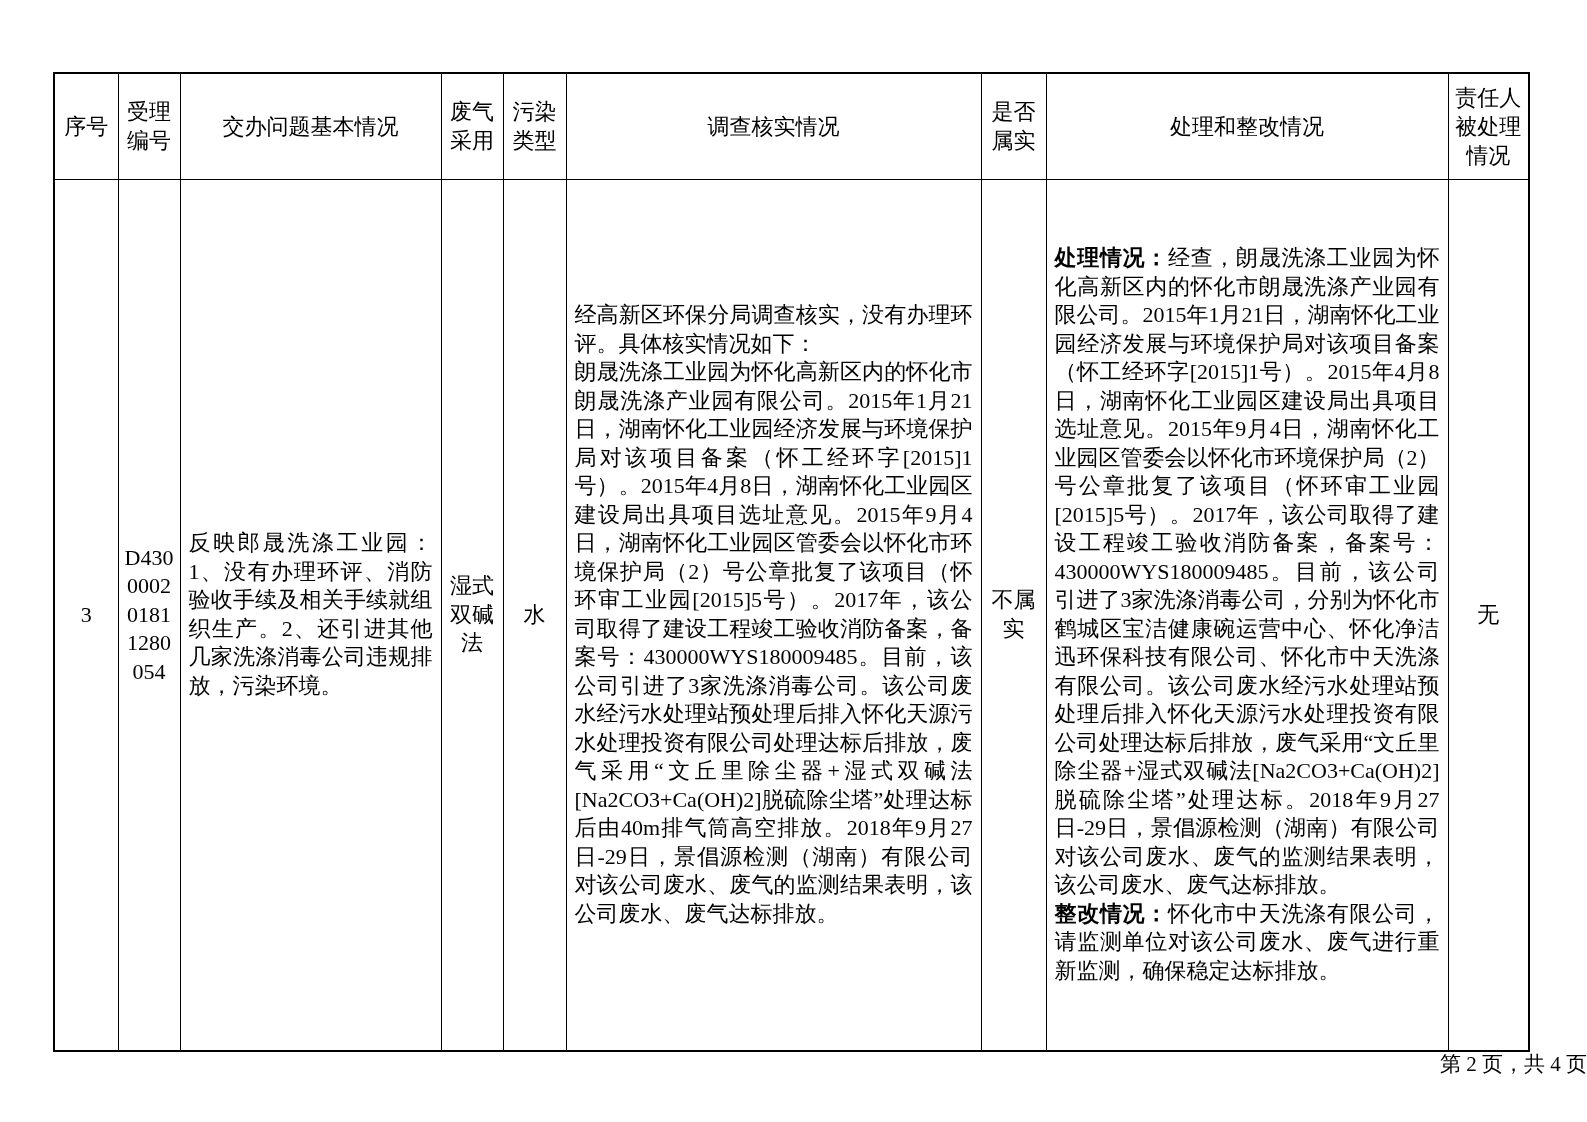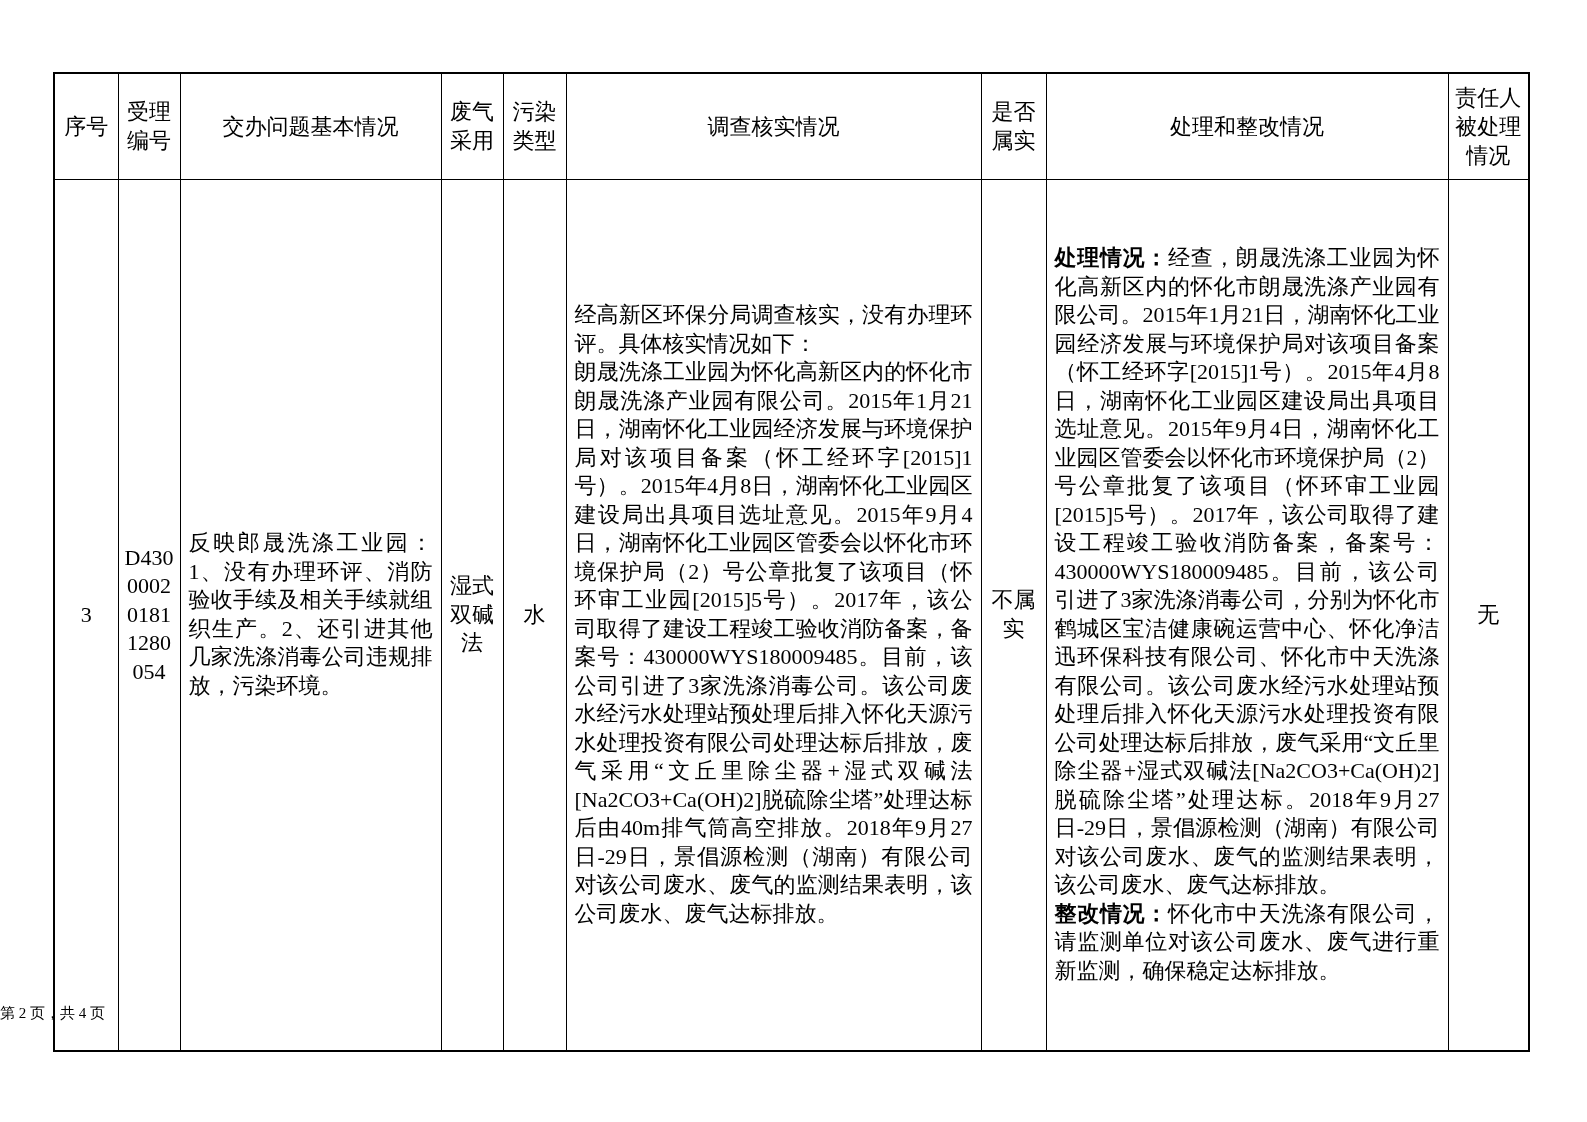--- a/index.html
+++ b/index.html
@@ -21,22 +21,22 @@
     font-weight:normal;font-size:22px;line-height:29px;
     text-align:center;padding:2px 4px;
   }
   td{font-size:22px;line-height:28.5px;}
   td.center{text-align:center;padding:2px 4px;}
   td.text{text-align:justify;padding:4px 8px;}
   td.caseid{word-break:break-all;text-align:center;padding:2px 4px;}
   td p{margin:0;}
   .bold-label{font-weight:bold;}
   .footer{
-    position:absolute;left:0;right:0;top:1003px;
-    text-align:left;font-size:15px;line-height:20px;
+    position:absolute;left:0;right:0;top:1054px;
+    text-align:right;font-size:21px;line-height:20px;
   }
 </style>
 </head>
 <body>
 
 <div class="page">
 
   <table class="report">
     <colgroup>
       <col style="width:64px">

